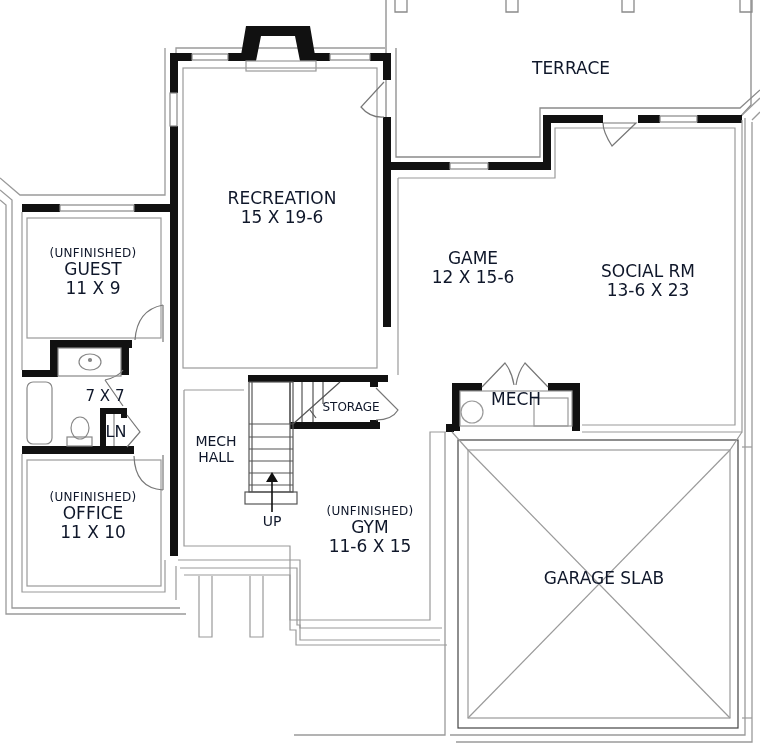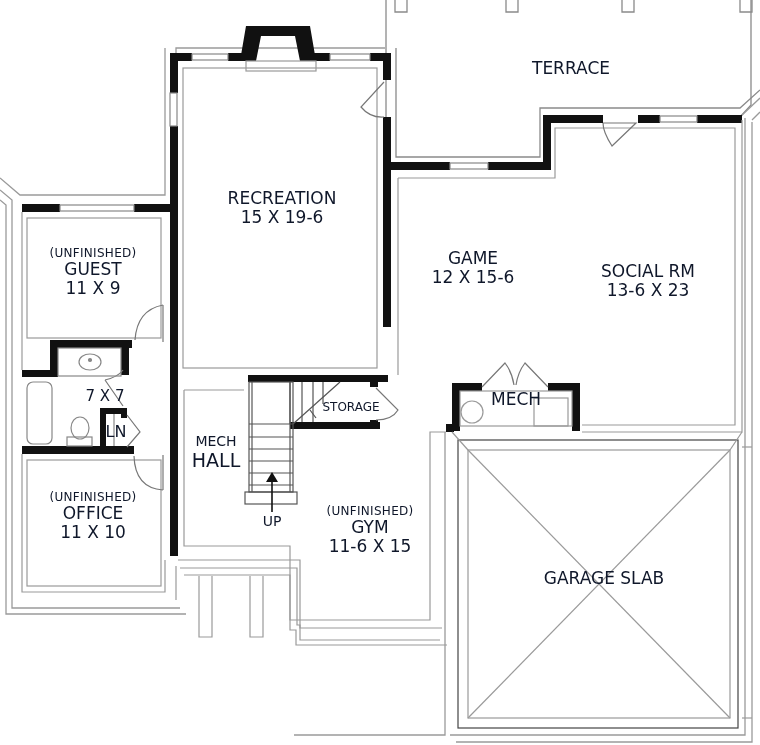--- a/index.html
+++ b/index.html
@@ -215,21 +215,21 @@
 </div>
 
 <div class="lbl" style="left:93px; top:491px;">
   <span class="sub">(UNFINISHED)</span>
   <span class="name">OFFICE</span>
   <span class="dim">11 X 10</span>
 </div>
 
 <div class="lbl" style="left:216px; top:434px;">
   <span class="name" style="font-size:14px;">MECH</span>
-  <span class="name" style="font-size:19px;text-align:right;">HALL</span>
+  <span class="name" style="font-size:14px;">HALL</span>
 </div>
 
 <div class="lbl" style="left:272px; top:514px;">
   <span class="name" style="font-size:14px;">UP</span>
 </div>
 
 <div class="lbl" style="left:351px; top:401px;">
   <span class="name" style="font-size:12px;">STORAGE</span>
 </div>
 

